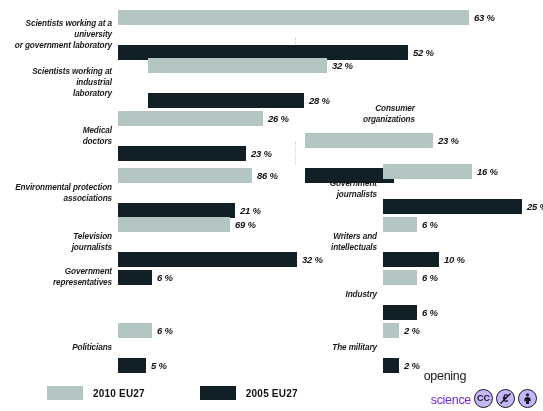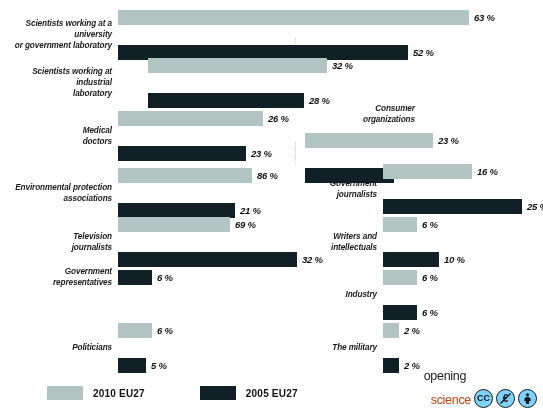--- a/index.html
+++ b/index.html
@@ -128,34 +128,34 @@
     padding-bottom: 2px;
     gap: 12px;
   }
   #logo-opening {
     font-size: 12.5px;
     color: #1a1a1a;
     letter-spacing: -0.3px;
   }
   #logo-science {
     font-size: 12.5px;
-    color: #c2410c;
+    color: #6d28d9;
     letter-spacing: -0.3px;
     margin-left: 7px;
   }
   .cc-badge {
     width: 19px;
     height: 19px;
     border: 1.6px solid #1a1a1a;
     border-radius: 50%;
     display: flex;
     align-items: center;
     justify-content: center;
     box-sizing: border-box;
-    background: #7dd3fc;
+    background: #c4b5fd;
   }
   .cc-badge span {
     font-size: 9px;
     font-weight: bold;
     color: #1a1a1a;
     line-height: 1;
   }
   .cc-badge svg { display: block; }
 </style>
 </head>

